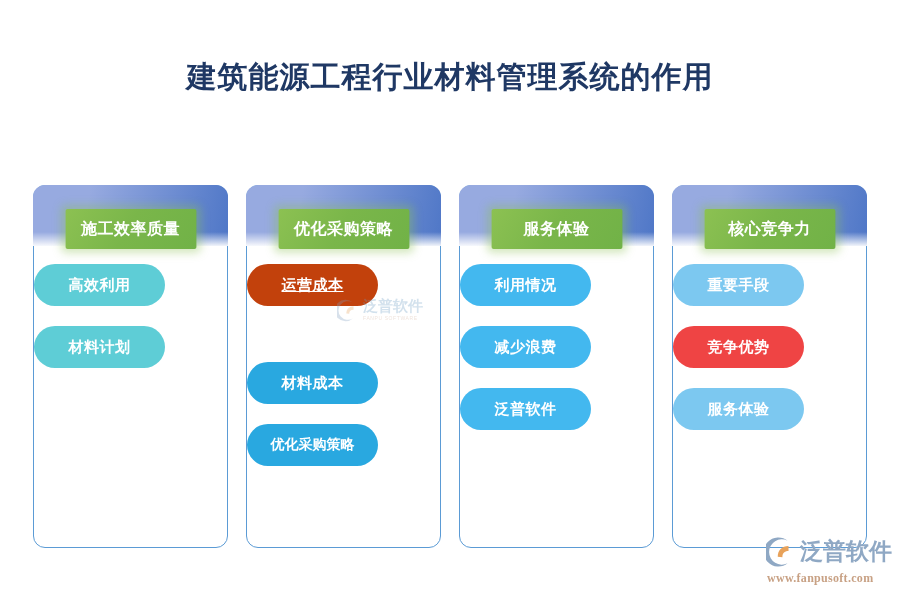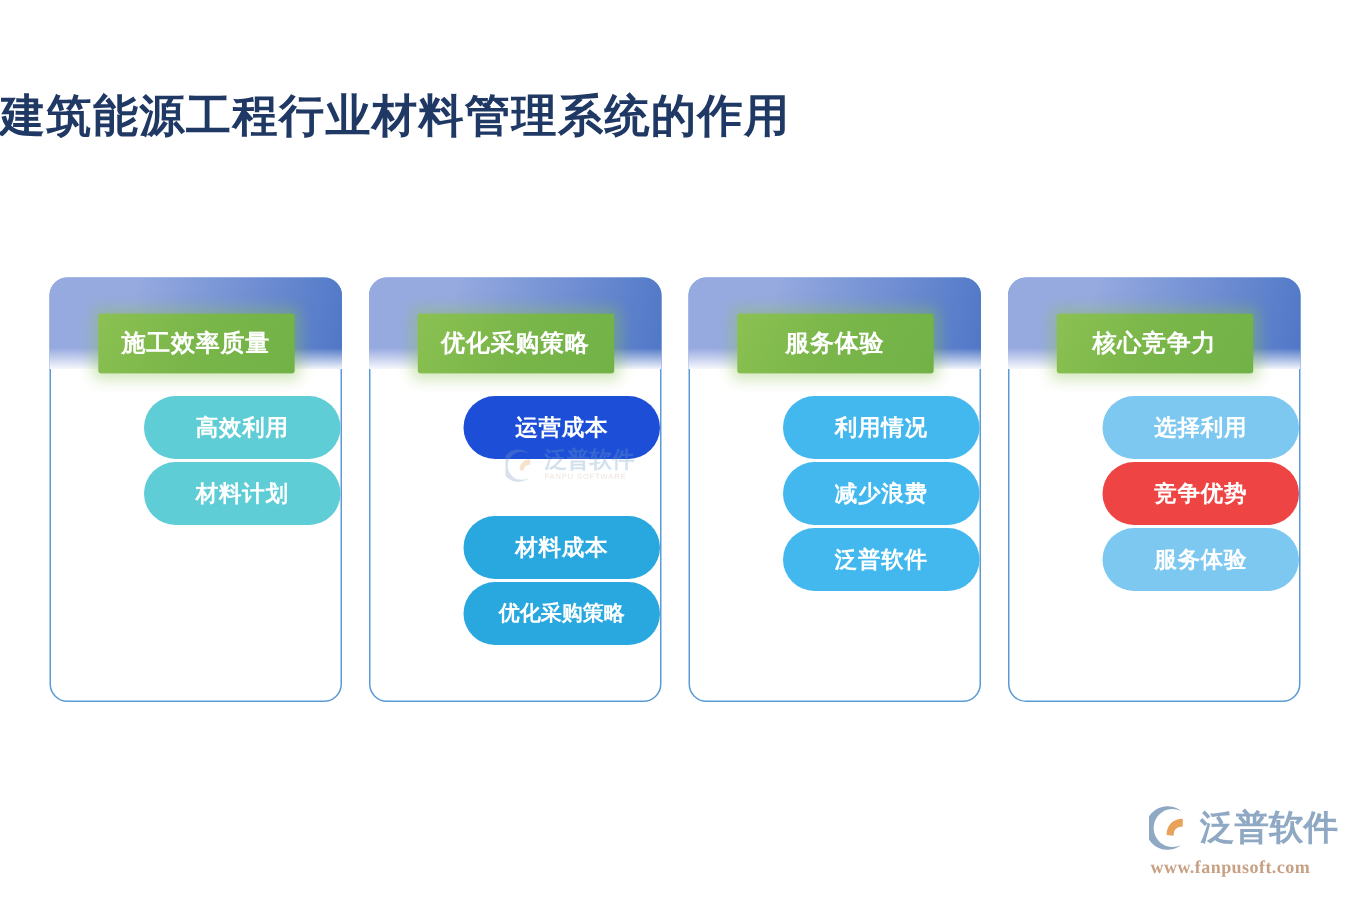--- a/index.html
+++ b/index.html
@@ -22,20 +22,21 @@
     height: 600px;
     background: #ffffff;
   }
 
   
   #page-title {
     position: absolute;
     left: 0;
     top: 57px;
     width: 900px;
+    text-align: center;
     font-family: "DejaVu Serif", "Liberation Serif", serif;
     font-size: 30px;
     font-weight: bold;
     letter-spacing: 1px;
     color: #1f3864;
     white-space: nowrap;
   }
 
   
   #cards {
@@ -44,21 +45,21 @@
     top: 185px;
     width: 834px;
     height: 283px;
     display: flex;
     justify-content: space-between;
   }
 
   .card {
     position: relative;
     width: 195px;
-    height: 283px;
+    height: 363px;
     border: 1px solid #5b9bd5;
     border-radius: 12px;
     background: #ffffff;
     box-sizing: border-box;
     overflow: visible;
   }
 
   .card-band {
     position: absolute;
     left: -1px;
@@ -101,22 +102,22 @@
     z-index: 4;
   }
 
   .card-items {
     position: absolute;
     left: 0;
     right: 0;
     top: 78px;
     display: flex;
     flex-direction: column;
-    align-items: flex-end;
-    gap: 2px;
+    align-items: flex-start;
+    gap: 20px;
     z-index: 3;
   }
 
   .pill {
     width: 131px;
     height: 42px;
     border-radius: 21px;
     display: flex;
     align-items: center;
     justify-content: center;
@@ -228,41 +229,41 @@
       <div class="card-items">
         <div class="pill" style="background: rgb(94, 205, 214);">高效利用</div>
         <div class="pill" style="background: rgb(94, 205, 214);">材料计划</div>
       </div>
     </div>
 
     <div class="card">
       <div class="card-band" style="background: linear-gradient(100deg, rgb(151, 170, 224) 0%, rgb(151, 170, 224) 28%, rgb(79, 119, 199) 100%);"></div>
       <div class="card-header-badge">优化采购策略</div>
       <div class="card-items">
-        <div class="pill" style="background: #1d4ed8;">运营成本</div>
+        <div class="pill" style="background: #c2410c; text-decoration: underline;">运营成本</div>
         <div class="pill" style="background: rgb(41, 168, 224); margin-top: 36px;">材料成本</div>
         <div class="pill narrow-text" style="background: rgb(41, 168, 224);">优化采购策略</div>
       </div>
     </div>
 
     <div class="card">
       <div class="card-band" style="background: linear-gradient(100deg, rgb(151, 170, 224) 0%, rgb(151, 170, 224) 28%, rgb(79, 119, 199) 100%);"></div>
       <div class="card-header-badge">服务体验</div>
       <div class="card-items">
         <div class="pill" style="background: rgb(67, 184, 239);">利用情况</div>
         <div class="pill" style="background: rgb(67, 184, 239);">减少浪费</div>
         <div class="pill" style="background: rgb(67, 184, 239);">泛普软件</div>
       </div>
     </div>
 
     <div class="card">
       <div class="card-band" style="background: linear-gradient(100deg, rgb(151, 170, 224) 0%, rgb(151, 170, 224) 28%, rgb(79, 119, 199) 100%);"></div>
       <div class="card-header-badge">核心竞争力</div>
       <div class="card-items">
-        <div class="pill" style="background: rgb(124, 200, 240);">选择利用</div>
+        <div class="pill" style="background: rgb(124, 200, 240);">重要手段</div>
         <div class="pill" style="background: #ef4444;">竞争优势</div>
         <div class="pill" style="background: rgb(124, 200, 240);">服务体验</div>
       </div>
     </div>
 
   </div>
 
   <div id="watermark">
     <svg class="wm-mark" viewBox="0 0 64 64">
       <path d="M44 10 A26 26 0 1 0 44 54 A30 30 0 1 1 44 10 Z" fill="#7f9ec0"></path>

